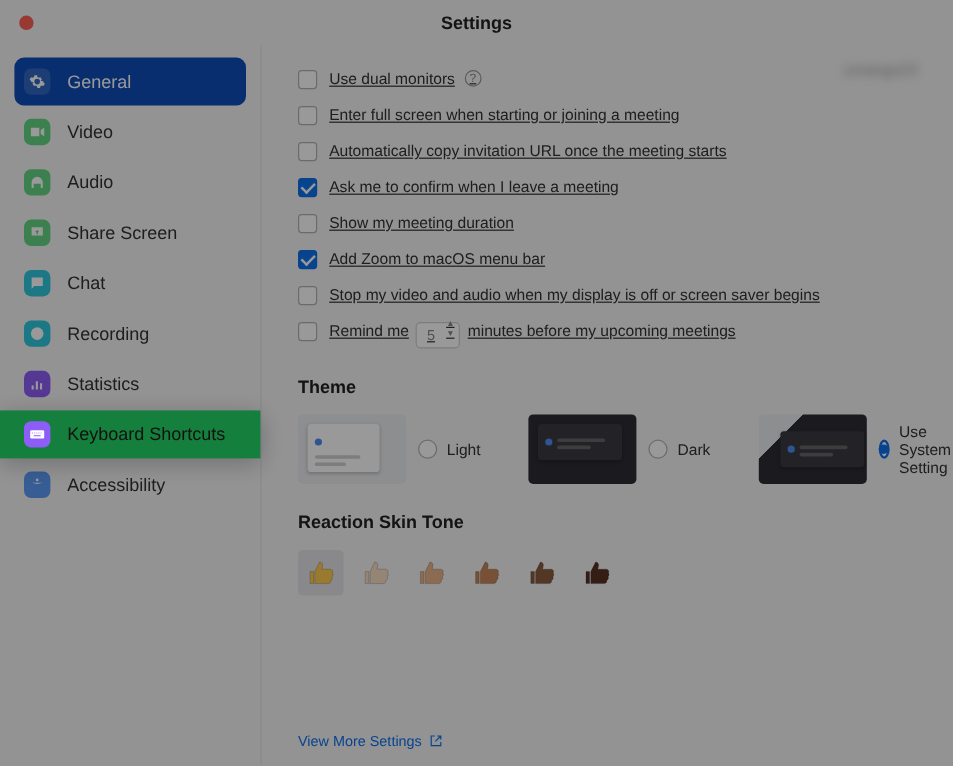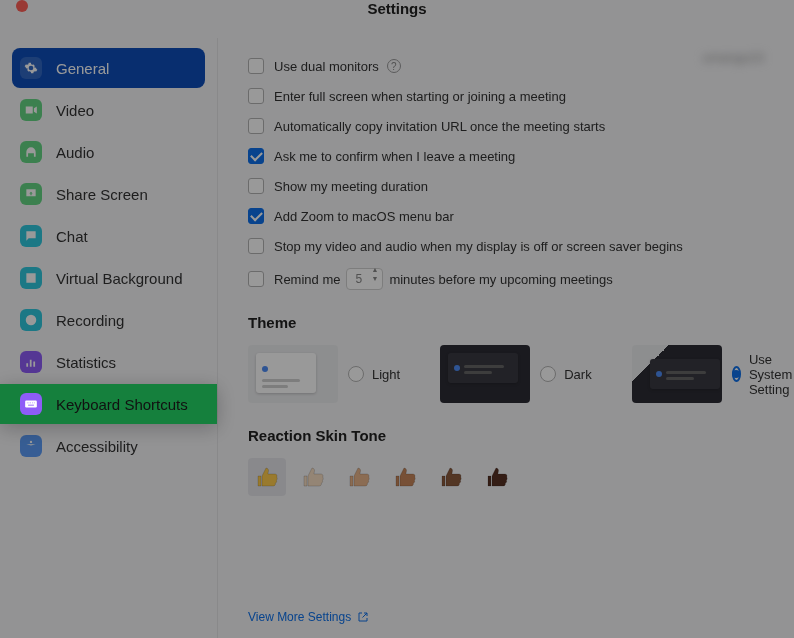--- a/index.html
+++ b/index.html
@@ -1,30 +1,30 @@
 <!DOCTYPE html>
 <html><head>
 <meta charset="utf-8">
 <style>
 * { margin: 0; padding: 0; box-sizing: border-box; font-family: -apple-system, BlinkMacSystemFont, "Segoe UI", Helvetica, Arial, sans-serif; }
 body { width: 794px; height: 638px; background: #f5f5f7; position: relative; overflow: hidden; }
-.titlebar { height: 38px; display: flex; align-items: flex-start; position: relative; }
+.titlebar { height: 38px; display: flex; align-items: center; position: relative; }
 .traffic-lights { display: flex; gap: 8px; padding-left: 16px; }
 .dot { width: 12px; height: 12px; border-radius: 50%; }
 .dot.red { background: #ff5f57; }
 .title { position: absolute; left: 0; right: 0; text-align: center; font-weight: 600; font-size: 15px; color: #222; }
 .window-body { display: flex; height: calc(100% - 38px); }
 .sidebar { width: 218px; border-right: 1px solid #e5e5e7; padding: 10px 12px; background: #f5f5f7; }
 .nav-item { display: flex; align-items: center; height: 40px; padding: 0 8px; border-radius: 8px; margin-bottom: 2px; cursor: pointer; font-size: 15px; color: #333; }
 .nav-item.active { background: #0E4EBA; color: #fff; }
 .nav-item.highlighted { background: #15803d; color: #111; position: relative; z-index: 1001; box-shadow: 0 4px 20px rgba(0,0,0,0.25); margin-left: -12px; margin-right: -12px; padding-left: 20px; border-radius: 0; }
 .nav-icon { width: 22px; height: 22px; border-radius: 6px; display: flex; align-items: center; justify-content: center; margin-right: 14px; flex-shrink: 0; }
 .nav-icon svg { width: 14px; height: 14px; fill: #fff; }
 .content { flex: 1; padding: 20px 30px 60px 30px; overflow-y: auto; position: relative; }
-.opt { display: flex; align-items: center; margin-bottom: 14px; font-size: 13px; color: #333; }
+.opt { display: flex; align-items: flex-start; margin-bottom: 14px; font-size: 13px; color: #333; text-decoration: underline; }
 .cb { width: 16px; height: 16px; border: 1px solid #b3b3b3; border-radius: 3px; margin-right: 10px; background: #fff; display: flex; align-items: center; justify-content: center; flex-shrink: 0; }
 .cb.checked { background: #0E71EB; border-color: #0E71EB; }
 .cb.checked::after { content: ""; width: 9px; height: 5px; border-left: 2px solid #fff; border-bottom: 2px solid #fff; transform: rotate(-45deg) translate(1px,-1px); }
 .help-icon { width: 14px; height: 14px; border-radius: 50%; border: 1px solid #999; display: inline-flex; align-items: center; justify-content: center; font-size: 10px; color: #888; margin-left: 8px; }
 .stepper { display: inline-flex; align-items: center; border: 1px solid #d0d0d0; border-radius: 4px; height: 22px; padding: 0 4px 0 8px; margin: 0 6px; background: #fff; }
 .stepper-val { font-size: 12px; color: #888; width: 16px; }
 .stepper-arrows { display: flex; flex-direction: column; line-height: 0; }
 .stepper-arrows span { font-size: 7px; color: #888; height: 9px; }
 .section-h { font-weight: 600; font-size: 15px; color: #222; margin: 24px 0 14px 0; }
 .themes { display: flex; gap: 40px; margin-bottom: 10px; }
@@ -98,28 +98,20 @@
         <div class="nav-icon" style="background: rgb(48, 200, 222);">
           <svg viewBox="0 0 24 24">
             <path d="M4 4h16v12H8l-4 4z"></path>
           </svg>
         </div>
         <span>Chat</span>
       </div>
       <div class="nav-item">
         <div class="nav-icon" style="background: rgb(48, 200, 222);">
           <svg viewBox="0 0 24 24">
-            <path d="M4 4h16v16H4zM8 10a2 2 0 114 0 2 2 0 01-4 0zM4 20l5-6 4 4 3-3 4 5"></path>
-          </svg>
-        </div>
-        <span>Virtual Background</span>
-      </div>
-      <div class="nav-item">
-        <div class="nav-icon" style="background: rgb(48, 200, 222);">
-          <svg viewBox="0 0 24 24">
             <circle cx="12" cy="12" r="9"></circle>
             <circle cx="12" cy="12" r="4" fill="#fff"></circle>
           </svg>
         </div>
         <span>Recording</span>
       </div>
       <div class="nav-item">
         <div class="nav-icon" style="background: rgb(142, 92, 247);">
           <svg viewBox="0 0 24 24">
             <path d="M4 14h3v6H4zM10 8h3v12h-3zM16 11h3v9h-3z"></path>

